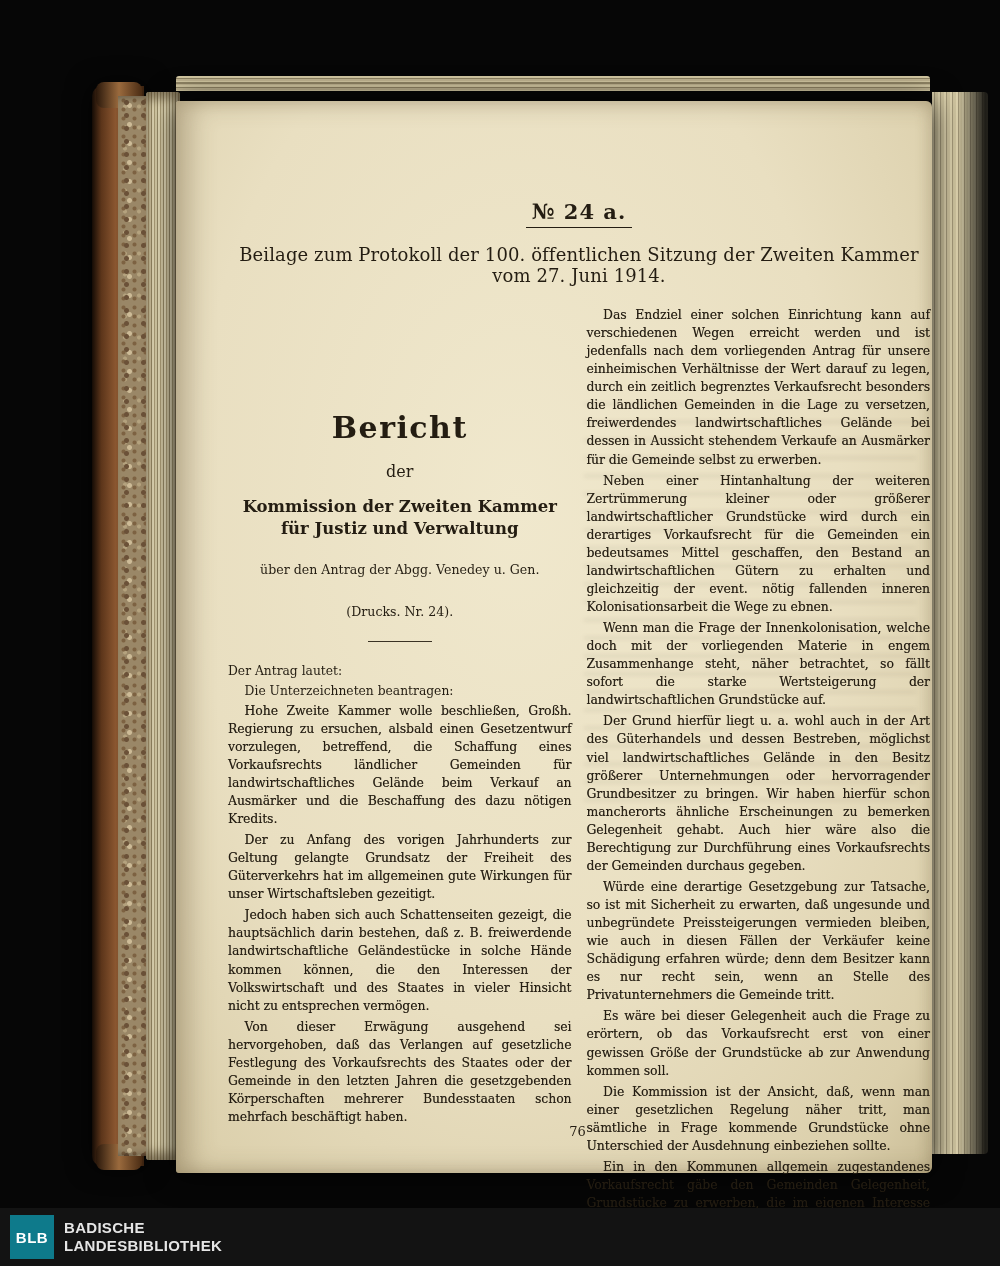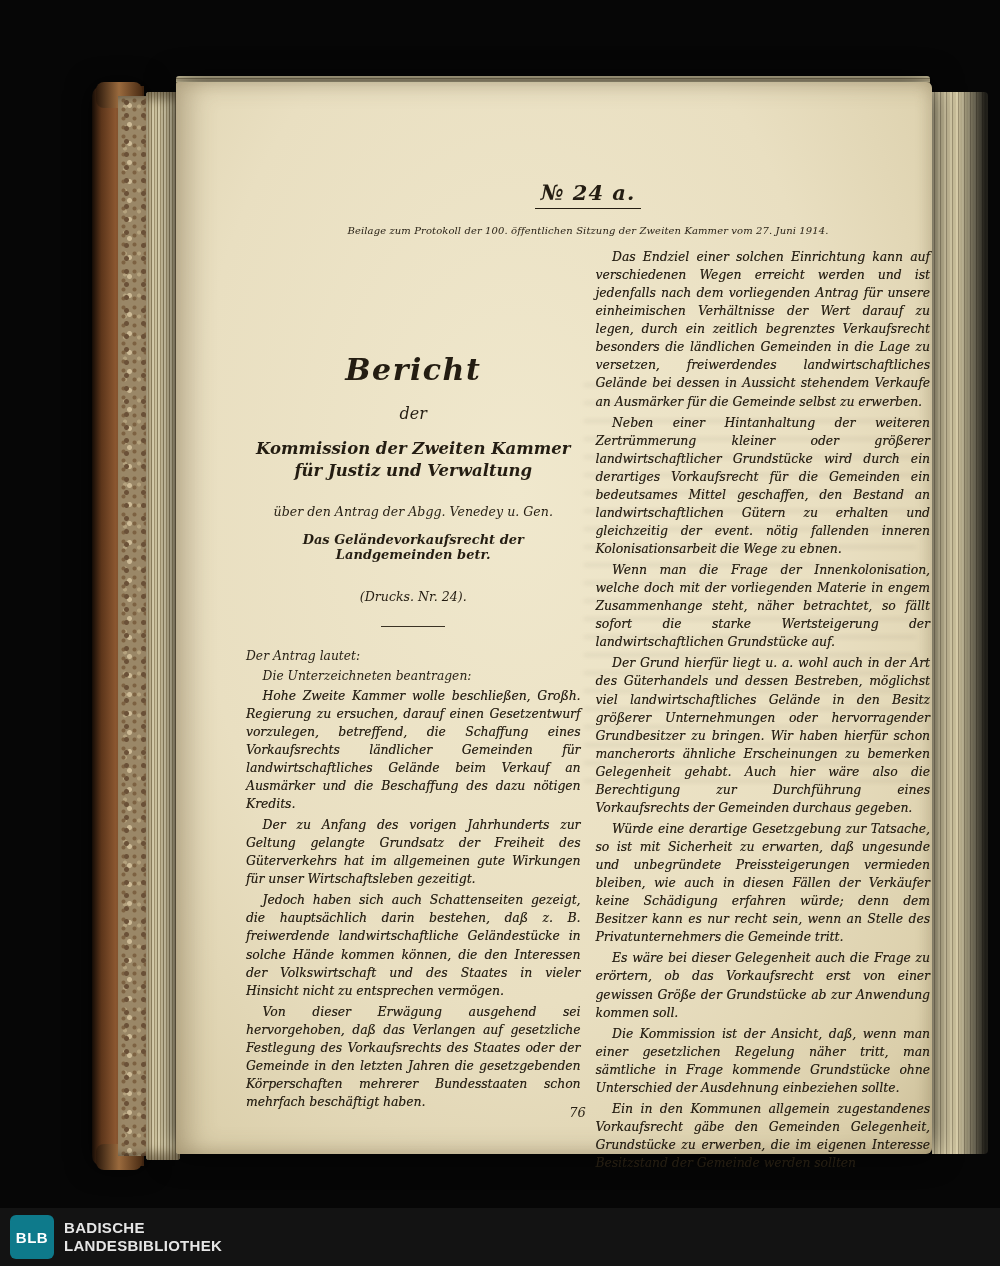--- a/index.html
+++ b/index.html
@@ -52,44 +52,43 @@
 
   .right-sliver {
     position: absolute; left: 932px; top: 92px; width: 56px; height: 1062px;
     background:
       linear-gradient(90deg, rgba(0,0,0,0) 45%, rgba(0,0,0,.85) 95%),
       repeating-linear-gradient(90deg, #ded3ae 0 2px, #a4997a 2px 3px, #cfc49f 3px 6px);
     border-radius: 0 4px 4px 0;
   }
 
   .page {
-    position: absolute; left: 176px; top: 82px; width: 756px; height: 1072px;
+    position: absolute; left: 176px; top: 101px; width: 756px; height: 1072px;
     background: radial-gradient(ellipse at 45% 38%, #f0e8cd 0%, #e9dfc1 55%, #dbcfab 88%, #c9bc96 100%);
     border-radius: 3px 6px 6px 3px;
     box-shadow: inset 14px 0 26px rgba(90,70,40,.30), inset -4px 0 14px rgba(90,70,40,.18), 0 0 30px rgba(0,0,0,.85);
-    padding: 98px 2px 0 70px;
+    padding: 98px 2px 0 52px;
     color: #241d12;
-    font-style: italic;
   }
 
   .bleed {
     position: absolute; left: 408px; top: 300px; width: 332px; height: 400px;
     background: repeating-linear-gradient(0deg, rgba(92,80,58,.14) 0 2px, transparent 2px 18px);
     filter: blur(2px);
     pointer-events: none;
   }
 
   
   .doc-number-wrap { text-align: center; margin-bottom: 16px; }
   .doc-number {
     display: inline-block; font-size: 21px; font-weight: bold;
     border-bottom: 1.5px solid #241d12; padding: 0 6px 3px;
     letter-spacing: 1px;
   }
-  .subtitle { text-align: center; font-size: 10px; margin-bottom: 12px; letter-spacing: .1px; }
+  .subtitle { text-align: center; font-size: 18px; margin-bottom: 20px; letter-spacing: .1px; }
 
   .columns { display: flex; gap: 15px; }
   .col { flex: 1; min-width: 0; }
 
   .title-block { margin-top: 104px; text-align: center; }
   .t-title { font-size: 30px; font-weight: bold; letter-spacing: 1.5px; }
   .t-der { font-size: 16px; margin-top: 17px; }
   .t-committee { font-size: 16.5px; font-weight: bold; margin: 15px auto 0; line-height: 1.35; width: 94%; }
   .t-ueber { font-size: 12.6px; margin-top: 21px; }
   .t-betreff { font-size: 13px; font-weight: bold; margin-top: 13px; }
@@ -115,21 +114,21 @@
   .bar {
     position: absolute; left: 0; bottom: 0; width: 1000px; height: 58px;
     background: #131313; display: flex; align-items: center;
     justify-content: space-between; padding: 0 14px 0 10px;
     font-family: "Liberation Sans", sans-serif;
   }
   .bar-left { display: flex; align-items: center; gap: 10px; cursor: pointer; }
   .blb-badge {
     width: 44px; height: 44px; background: #0e7a8b; color: #fff;
     display: flex; align-items: center; justify-content: center;
-    font-size: 15px; font-weight: bold; letter-spacing: .5px; border-radius: 6px;
+    font-size: 15px; font-weight: bold; letter-spacing: .5px;
   }
   .lib-name { color: #e5e5e5; font-weight: bold; font-size: 15px; line-height: 1.2; letter-spacing: .3px; }
 
   .bar-right { display: flex; align-items: center; gap: 10px; cursor: pointer; }
   .lions { display: block; }
   .state-name { color: #f2f2f2; font-size: 19px; letter-spacing: .2px; }
 </style>
 </head>
 <body>
 
@@ -150,28 +149,27 @@
     <div class="subtitle">Beilage zum Protokoll der 100. öffentlichen Sitzung der Zweiten Kammer vom 27. Juni 1914.</div>
 
     <div class="columns">
 
       <div class="col col-left">
         <div class="title-block">
           <div class="t-title">Bericht</div>
           <div class="t-der">der</div>
           <div class="t-committee">Kommission der Zweiten Kammer für Justiz und Verwaltung</div>
           <div class="t-ueber">über den Antrag der Abgg. Venedey u. Gen.</div>
-          <div class="t-betreff">Das Geländevorkaufsrecht der Landgemeinden betr.</div>
           <div class="t-drucks">(Drucks. Nr. 24).</div>
           <hr class="divider">
         </div>
         <p class="lead">Der Antrag lautet:</p>
         <p class="lead indent">Die Unterzeichneten beantragen:</p>
         <div>
-            <p class="body-p">Hohe Zweite Kammer wolle beschließen, Großh. Regierung zu ersuchen, darauf einen Gesetzentwurf vorzulegen, betreffend, die Schaffung eines Vorkaufsrechts ländlicher Gemeinden für landwirtschaftliches Gelände beim Verkauf an Ausmärker und die Beschaffung des dazu nötigen Kredits.</p>
+            <p class="body-p">Hohe Zweite Kammer wolle beschließen, Großh. Regierung zu ersuchen, alsbald einen Gesetzentwurf vorzulegen, betreffend, die Schaffung eines Vorkaufsrechts ländlicher Gemeinden für landwirtschaftliches Gelände beim Verkauf an Ausmärker und die Beschaffung des dazu nötigen Kredits.</p>
             <p class="body-p">Der zu Anfang des vorigen Jahrhunderts zur Geltung gelangte Grundsatz der Freiheit des Güterverkehrs hat im allgemeinen gute Wirkungen für unser Wirtschaftsleben gezeitigt.</p>
             <p class="body-p">Jedoch haben sich auch Schattenseiten gezeigt, die hauptsächlich darin bestehen, daß z. B. freiwerdende landwirtschaftliche Geländestücke in solche Hände kommen können, die den Interessen der Volkswirtschaft und des Staates in vieler Hinsicht nicht zu entsprechen vermögen.</p>
             <p class="body-p">Von dieser Erwägung ausgehend sei hervorgehoben, daß das Verlangen auf gesetzliche Festlegung des Vorkaufsrechts des Staates oder der Gemeinde in den letzten Jahren die gesetzgebenden Körperschaften mehrerer Bundesstaaten schon mehrfach beschäftigt haben.</p>
           </div>
       </div>
 
       <div class="col col-right">
         <div>
             <p class="body-p">Das Endziel einer solchen Einrichtung kann auf verschiedenen Wegen erreicht werden und ist jedenfalls nach dem vorliegenden Antrag für unsere einheimischen Verhältnisse der Wert darauf zu legen, durch ein zeitlich begrenztes Verkaufsrecht besonders die ländlichen Gemeinden in die Lage zu versetzen, freiwerdendes landwirtschaftliches Gelände bei dessen in Aussicht stehendem Verkaufe an Ausmärker für die Gemeinde selbst zu erwerben.</p>
             <p class="body-p">Neben einer Hintanhaltung der weiteren Zertrümmerung kleiner oder größerer landwirtschaftlicher Grundstücke wird durch ein derartiges Vorkaufsrecht für die Gemeinden ein bedeutsames Mittel geschaffen, den Bestand an landwirtschaftlichen Gütern zu erhalten und gleichzeitig der event. nötig fallenden inneren Kolonisationsarbeit die Wege zu ebnen.</p>

